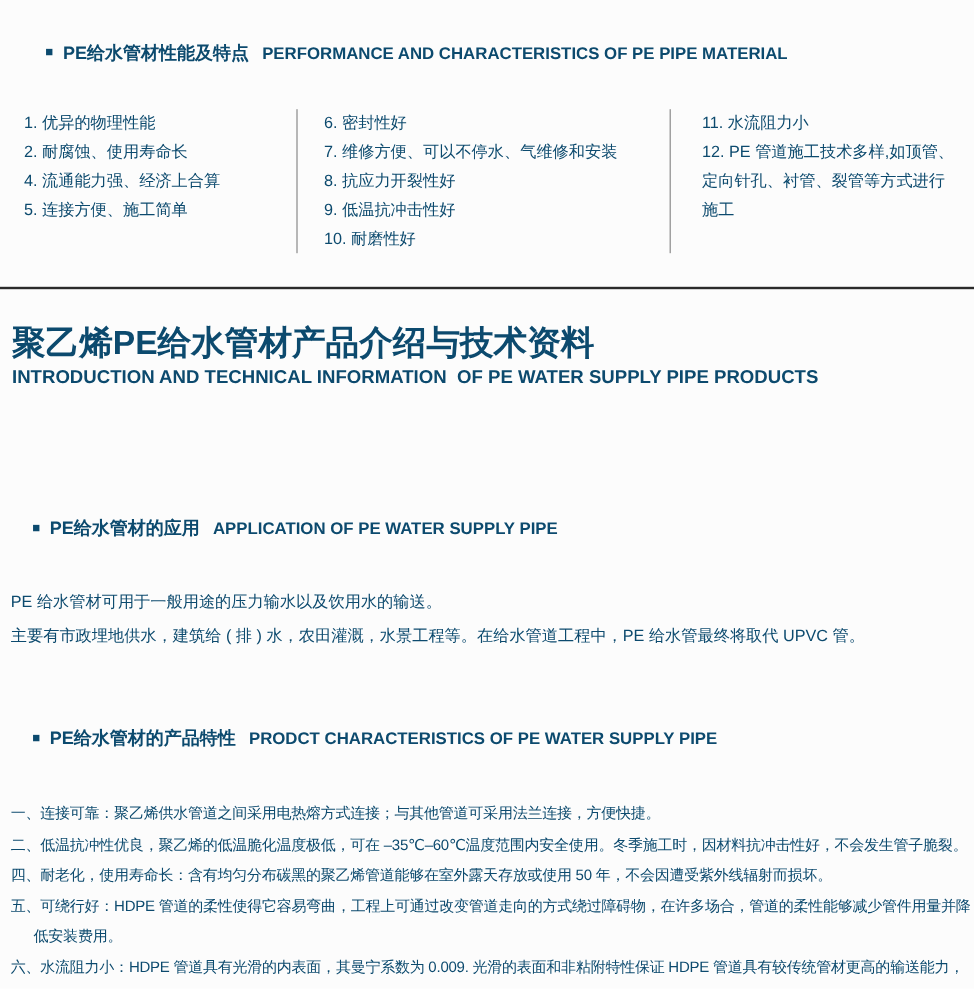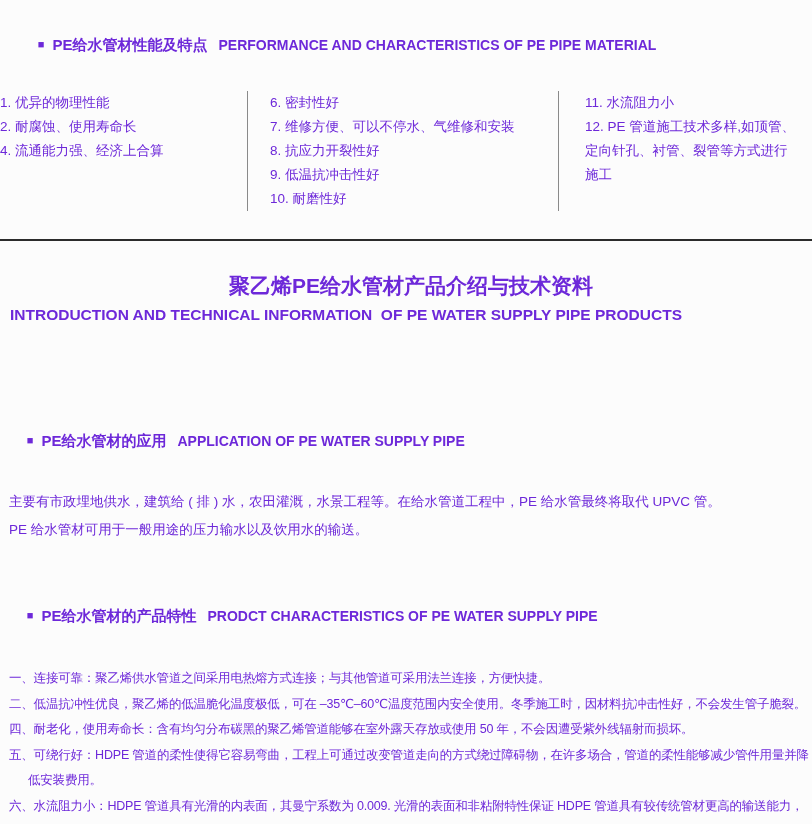--- a/index.html
+++ b/index.html
@@ -1,53 +1,52 @@
 <!DOCTYPE html>
 <html><head>
 <meta charset="utf-8">
 <style>
   html,body { margin:0; padding:0; }
   .page {
     position: relative;
     width: 812px;
     height: 824px;
     background: #fcfcfc;
-    color: #6d28d9;
+    color: #0c4a6e;
     font-family: "Liberation Sans", "DejaVu Sans", sans-serif;
     overflow: hidden;
   }
   .sec-head {
     font-weight: bold;
     line-height: 20px;
     white-space: pre-wrap;
   }
   .sec-head .sq {
     font-size: 11px;
     margin-right: 8px;
     vertical-align: 2px;
   }
   .sec-head .zh { font-size: 15px; margin-right: 11px; }
   .sec-head .en { font-size: 14px; }
   .sec-head.top { margin: 14px 0 0 20px; }
 
   .features { display: flex; margin-top: 16px; }
   .features p { margin: 0; line-height: 24px; font-size: 13.5px; }
   .fcol { box-sizing: border-box; }
-  .c1 { width: 247px; }
+  .c1 { width: 247px; padding-left: 20px; }
   .c2 { width: 311px; border-left: 1px solid #8a8a8a; padding-left: 22px; }
   .c3 { width: 254px; border-left: 1px solid #8a8a8a; padding-left: 26px; padding-right: 14px; }
 
   .rule { height: 0; border-top: 2px solid #2b2b2b; margin-top: 28px; }
 
   .title-zh {
     margin: 30px 0 0 10px;
-    font-size: 21px;
+    font-size: 28px;
     font-weight: bold;
     line-height: 30px;
-    text-align: center;
   }
   .title-en {
     margin: 5px 0 0 10px;
     font-size: 15.5px;
     font-weight: bold;
     line-height: 18px;
     white-space: pre-wrap;
   }
 
   .sec-head.s2 { margin: 86px 0 0 9px; }
@@ -72,20 +71,21 @@
 
   <div class="sec-head top">
     <span class="sq">■</span><span class="zh">PE给水管材性能及特点</span><span class="en">PERFORMANCE AND CHARACTERISTICS OF PE PIPE MATERIAL</span>
   </div>
 
   <div class="features">
     <div class="fcol c1">
       <p>1. 优异的物理性能</p>
       <p>2. 耐腐蚀、使用寿命长</p>
       <p>4. 流通能力强、经济上合算</p>
+      <p>5. 连接方便、施工简单</p>
     </div>
     <div class="fcol c2">
       <p>6. 密封性好</p>
       <p>7. 维修方便、可以不停水、气维修和安装</p>
       <p>8. 抗应力开裂性好</p>
       <p>9. 低温抗冲击性好</p>
       <p>10. 耐磨性好</p>
     </div>
     <div class="fcol c3">
       <p>11. 水流阻力小</p>
@@ -96,22 +96,22 @@
   <div class="rule"></div>
 
   <div class="title-zh">聚乙烯PE给水管材产品介绍与技术资料</div>
   <div class="title-en">INTRODUCTION AND TECHNICAL INFORMATION  OF PE WATER SUPPLY PIPE PRODUCTS</div>
 
   <div class="sec-head s2">
     <span class="sq">■</span><span class="zh">PE给水管材的应用</span><span class="en">APPLICATION OF PE WATER SUPPLY PIPE</span>
   </div>
 
   <div class="paras">
+    <p>PE 给水管材可用于一般用途的压力输水以及饮用水的输送。</p>
     <p>主要有市政埋地供水，建筑给 ( 排 ) 水，农田灌溉，水景工程等。在给水管道工程中，PE 给水管最终将取代 UPVC 管。</p>
-    <p>PE 给水管材可用于一般用途的压力输水以及饮用水的输送。</p>
   </div>
 
   <div class="sec-head s3">
     <span class="sq">■</span><span class="zh">PE给水管材的产品特性</span><span class="en">PRODCT CHARACTERISTICS OF PE WATER SUPPLY PIPE</span>
   </div>
 
   <div class="chars">
     <p>一、连接可靠：聚乙烯供水管道之间采用电热熔方式连接；与其他管道可采用法兰连接，方便快捷。</p>
     <p>二、低温抗冲性优良，聚乙烯的低温脆化温度极低，可在 –35℃–60℃温度范围内安全使用。冬季施工时，因材料抗冲击性好，不会发生管子脆裂。</p>
     <p>四、耐老化，使用寿命长：含有均匀分布碳黑的聚乙烯管道能够在室外露天存放或使用 50 年，不会因遭受紫外线辐射而损坏。</p>

